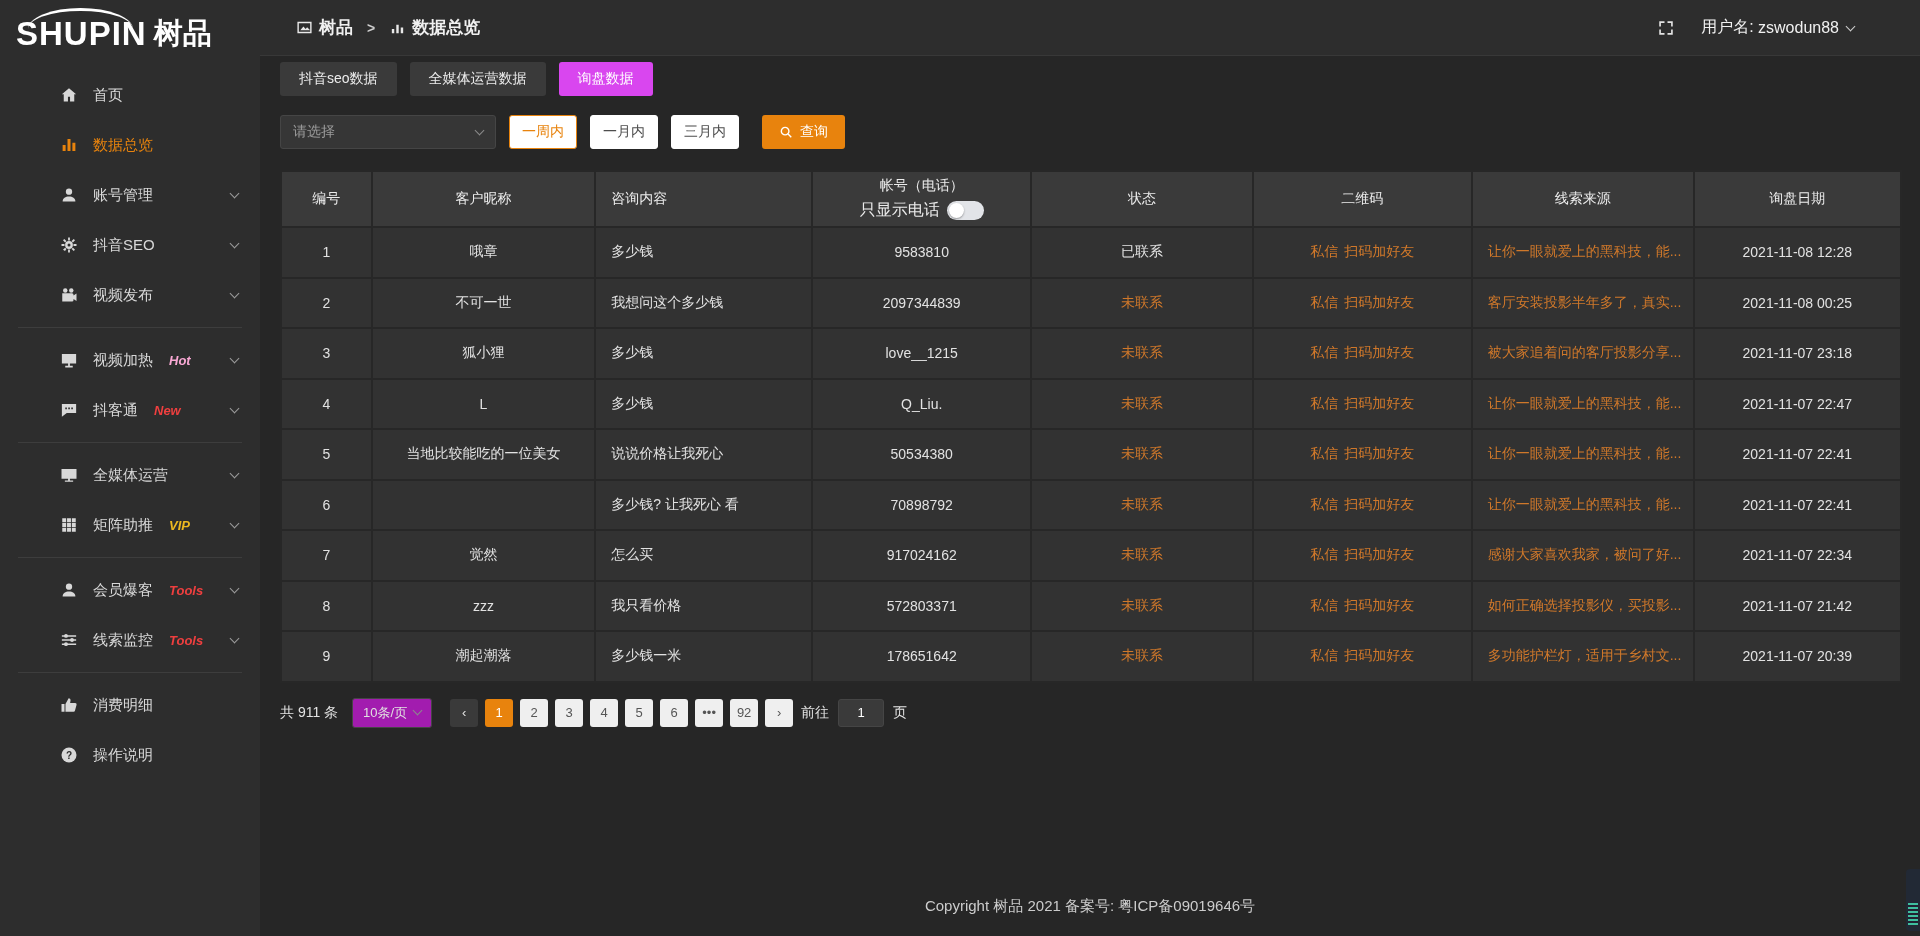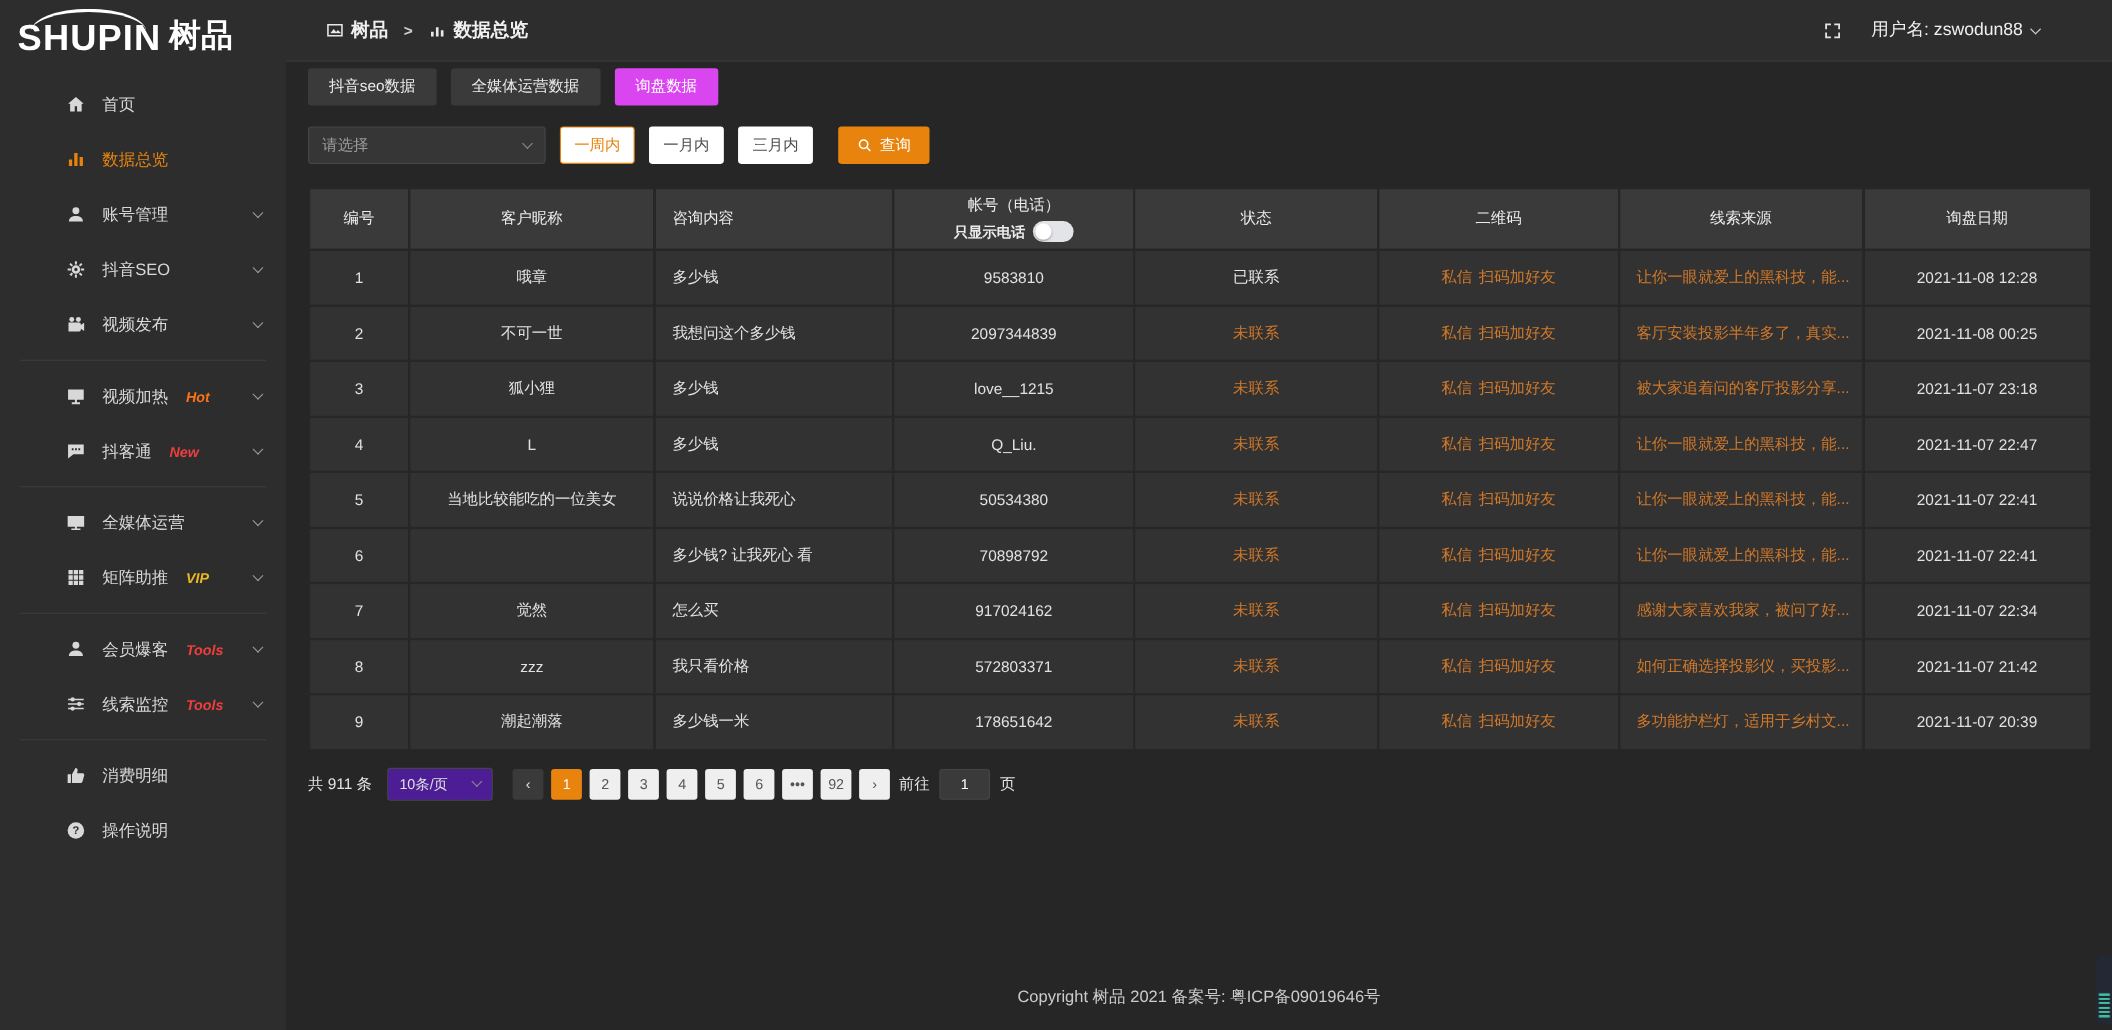--- a/index.html
+++ b/index.html
@@ -63,34 +63,34 @@
   .query-btn svg { width:14px; height:14px; }
 
   
   .tbl-wrap { margin-top:21px; }
   table { width:100%; border-collapse:collapse; table-layout:fixed; font-size:14px; }
   th, td { border:2px solid #272727; overflow:hidden; white-space:nowrap; text-overflow:ellipsis; }
   thead th { background:#3a3a3a; height:56px; font-weight:normal; color:#ececec; text-align:center; }
   thead th.al { text-align:left; padding-left:15px; }
   tbody td { background:#323232; height:50.5px; color:#e2e2e2; text-align:center; }
   tbody td.al { text-align:left; padding-left:15px; }
-  .acc-line2 { display:flex; align-items:center; justify-content:center; margin-top:5px; font-size:13px;font-weight:bold; }
+  .acc-line2 { display:flex; align-items:center; justify-content:center; margin-top:5px; font-size:16px; }
   .switch { width:37px; height:19px; border-radius:10px; background:#e2e4e8; margin-left:7px;
     position:relative; cursor:pointer; display:inline-block; }
   .switch::after { content:""; position:absolute; left:2px; top:2px; width:15px; height:15px;
     border-radius:50%; background:#fff; box-shadow:0 1px 2px rgba(0,0,0,.35); }
   .status-pending { color:#d0782a; }
   .status-contacted { color:#e6e6e6; }
   .qr-link { color:#d0782a; cursor:pointer; margin:0 3px; }
   .source-link { color:#d0782a; cursor:pointer; }
 
   
   .pagination { display:flex; align-items:center; margin-top:15px; font-size:14px; color:#e3e3e3; }
   .pg-total { margin-right:14px; }
-  .pg-size { width:96px; height:30px; background:#4c1d95; border:1px solid #454545; border-radius:3px;
+  .pg-size { width:80px; height:30px; background:#a21caf; border:1px solid #454545; border-radius:3px;
     display:flex; align-items:center; justify-content:space-between; padding:0 10px; margin-right:18px;
     font-size:13px; color:#e0e0e0; cursor:pointer; }
   .pg-btns { display:flex; align-items:center; gap:7px; }
   .page-btn { min-width:28px; height:28px; padding:0 5px; border-radius:3px; background:#efefef;
     color:#565656; font-size:13px; display:flex; align-items:center; justify-content:center; cursor:pointer; }
   .page-btn.active { background:#e8830d; color:#fff; }
   .page-btn.prev { background:#3a3a3a; color:#e0e0e0; }
   .pg-goto { display:flex; align-items:center; margin-left:8px; gap:9px; }
   .goto-input { width:46px; height:28px; background:#3a3a3a; border:1px solid #454545; border-radius:3px;
     color:#fff; text-align:center; font-size:13px; font-family:inherit; }
@@ -162,21 +162,21 @@
         <span class="mi-chevron"></span>
       </div>
       <div class="menu-divider"></div>
       <div class="menu-item">
         <span class="mi-icon">
           <svg viewBox="0 0 24 24" fill="currentColor">
             <path d="M2.5 4h19v12.5h-19zM10.8 16.5h2.4v3h-2.4zM7 19.5h10V22H7z"></path>
           </svg>
         </span>
         <span class="mi-label">视频加热</span>
-        <span class="mi-badge" style="color: #f97316;">Hot</span>
+        <span class="mi-badge" style="color: #f9a8d4;">Hot</span>
         <span class="mi-chevron"></span>
       </div>
       <div class="menu-item">
         <span class="mi-icon">
           <svg viewBox="0 0 24 24" fill="currentColor">
             <path fill-rule="evenodd" d="M2.5 4h19v12H9l-6.5 5zM7 8.8h2.2V11H7zm4 0h2.2V11H11zm4 0h2.2V11H15z"></path>
           </svg>
         </span>
         <span class="mi-label">抖客通</span>
         <span class="mi-badge" style="color: rgb(238, 63, 63);">New</span>

